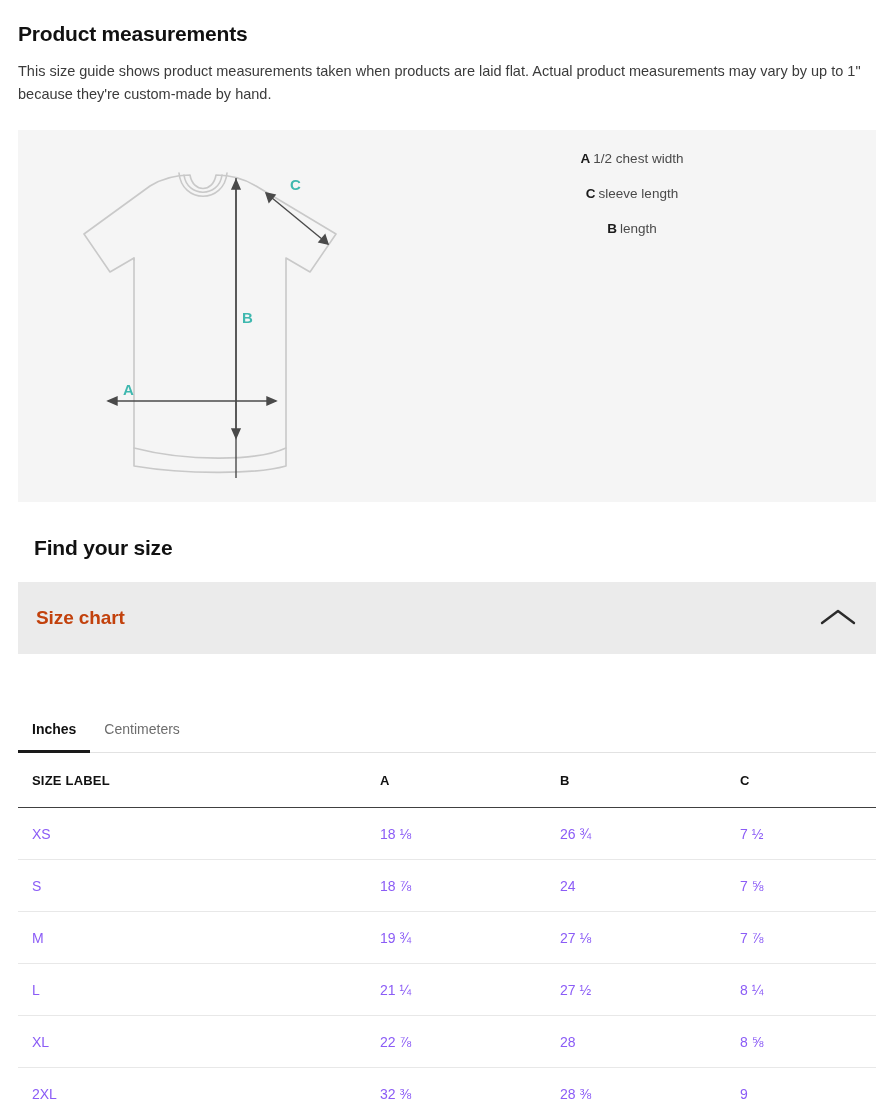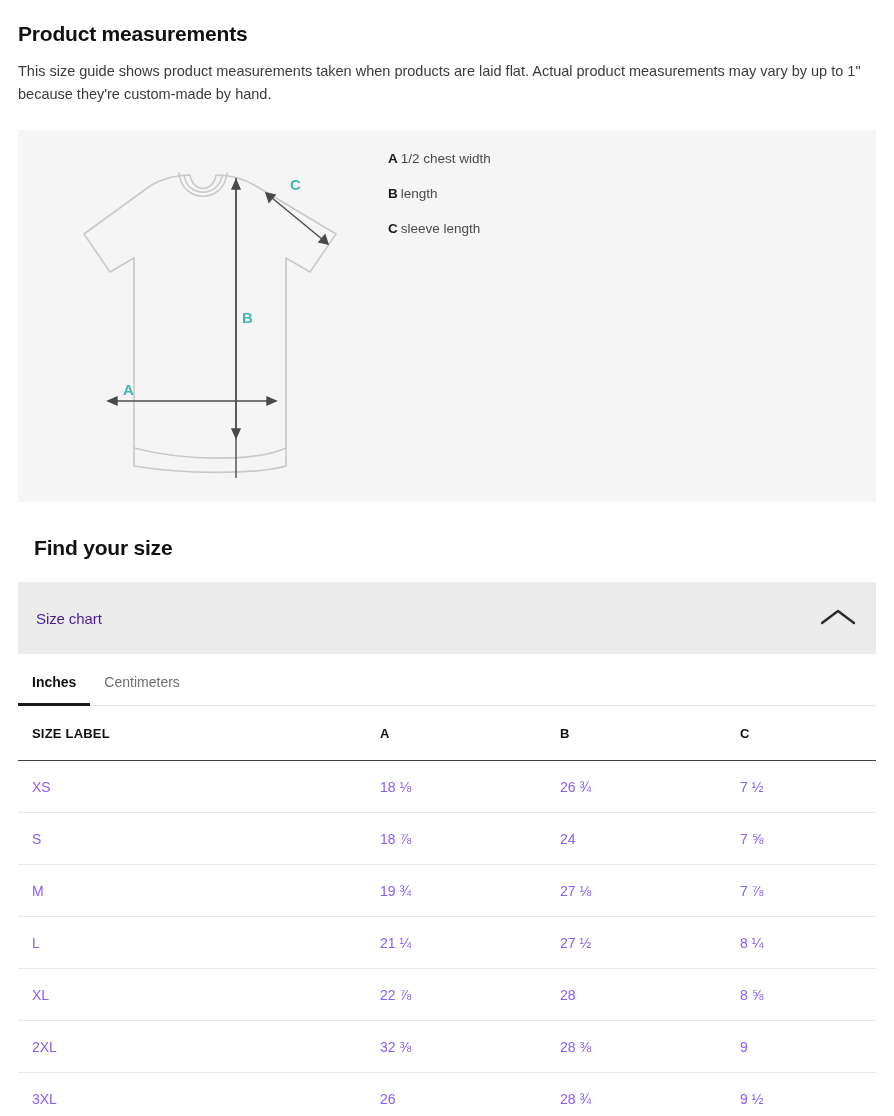--- a/index.html
+++ b/index.html
@@ -47,20 +47,21 @@
   .panel-art {
     width: 370px;
     flex: 0 0 370px;
     padding-top: 18px;
     display: flex;
     justify-content: center;
   }
   .panel-legend {
     flex: 1 1 auto;
     padding: 20px 0 0 0;
+    text-align: center;
   }
   .legend-row {
     font-size: 13.5px;
     color: #4a4a4a;
     margin-bottom: 17px;
     line-height: 18px;
   }
   .legend-row b {
     color: #1a1a1a;
     font-weight: bold;
@@ -82,37 +83,38 @@
   .chart-head {
     background: #ebebeb;
     height: 72px;
     display: flex;
     align-items: center;
     justify-content: space-between;
     padding: 0 18px;
     cursor: pointer;
   }
   .chart-head-title {
-    font-size: 15px;
-    font-weight: normal;
-    color: #4c1d95;
+    font-size: 19px;
+    font-weight: bold;
+    color: #c2410c;
     letter-spacing: -0.1px;
   }
   .chevron {
     width: 40px;
     height: 26px;
     display: block;
   }
 
   
   .tabs {
     display: flex;
     border-bottom: 1px solid #e2e2e2;
     padding: 4px 0 0 0;
     background: #fff;
+    margin-top: 47px;
   }
   .tab {
     font-size: 14px;
     padding: 16px 14px 13px 14px;
     color: #6d6d6d;
     cursor: pointer;
     border-bottom: 3px solid transparent;
     margin-bottom: -1px;
     background: none;
     border-left: none;
@@ -200,24 +202,24 @@
         </g>
         <text x="252" y="42" font-family="Liberation Sans, sans-serif" font-size="15" font-weight="bold" fill="#3fb8af">C</text>
       </svg>
     </div>
 
     <div class="panel-legend">
       <div class="legend-row">
         <b>A</b><span>1/2 chest width</span>
       </div>
       <div class="legend-row">
-        <b>B</b><span>length</span>
+        <b>C</b><span>sleeve length</span>
       </div>
       <div class="legend-row">
-        <b>C</b><span>sleeve length</span>
+        <b>B</b><span>length</span>
       </div>
     </div>
   </div>
 
   <h2 class="find-title">Find your size</h2>
 
   <div class="chart-card">
     <div class="chart-head">
       <div class="chart-head-title">Size chart</div>
       <span>

